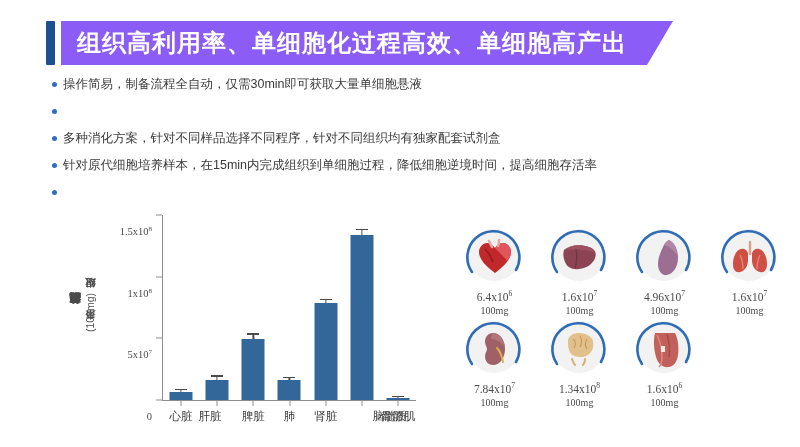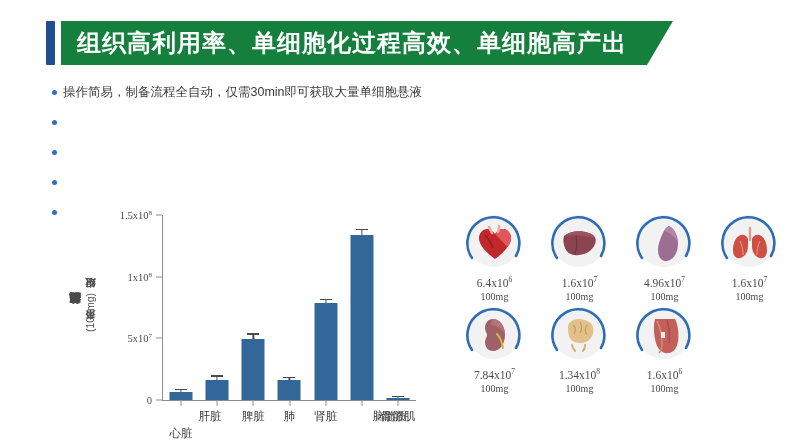--- a/index.html
+++ b/index.html
@@ -25,21 +25,21 @@
     display: flex;
     align-items: stretch;
   }
   .banner-tick {
     width: 9px;
     background: #1d4f91;
     border-radius: 1px;
     margin-right: 6px;
   }
   .banner-body {
-    background: #15803d;
+    background: #8b5cf6;
     display: flex;
     align-items: center;
     padding: 0 18px 0 16px;
     
     clip-path: polygon(0 0, 100% 0, calc(100% - 26px) 100%, 0 100%);
     padding-right: 46px;
   }
   .banner-title {
     color: #ffffff;
     font-size: 24px;
@@ -54,21 +54,20 @@
     position: absolute;
     left: 52px;
     top: 74px;
     width: 700px;
   }
   .bullet-row {
     display: flex;
     align-items: flex-start;
     margin-bottom: 5px;
     height: 22px;
-    margin-top: 8px;
   }
   .bullet-dot {
     width: 5px;
     height: 5px;
     border-radius: 50%;
     background: #2f6ec4;
     margin-top: 8px;
     margin-right: 6px;
     flex: 0 0 auto;
   }
@@ -125,20 +124,21 @@
     height: 186px;
   }
   .ytick-label {
     position: absolute;
     right: 4px;
     transform: translateY(-50%);
     font-size: 10.5px;
     color: #4a4a4a;
     font-family: "Liberation Serif", serif;
     white-space: nowrap;
+    margin-top: 16px;
   }
   .ytick-label sup { font-size: 7px; }
   .ytick-mark {
     position: absolute;
     left: 52px;
     width: 6px;
     height: 1px;
     background: #8d8d8d;
     transform: translateY(-50%);
   }
@@ -207,21 +207,21 @@
     transform: translateX(-50%);
     font-size: 11.5px;
     color: #3a3a3a;
     white-space: nowrap;
   }
 
   
   .organs {
     position: absolute;
     left: 452px;
-    top: 212px;
+    top: 226px;
     width: 340px;
   }
   .organ-row {
     display: flex;
   }
   .organ-cell {
     width: 85px;
     display: flex;
     flex-direction: column;
     align-items: center;
@@ -285,23 +285,25 @@
 <div class="bullets">
     <div class="bullet-row">
       <div class="bullet-dot" style="background: rgb(47, 110, 196);"></div>
       <div class="bullet-text">操作简易，制备流程全自动，仅需30min即可获取大量单细胞悬液</div>
     </div>
     <div class="bullet-row">
       <div class="bullet-dot" style="background: rgb(47, 110, 196);"></div>
     </div>
     <div class="bullet-row">
       <div class="bullet-dot" style="background: rgb(47, 110, 196);"></div>
+      <div class="bullet-text">多种消化方案，针对不同样品选择不同程序，针对不同组织均有独家配套试剂盒</div>
     </div>
     <div class="bullet-row">
       <div class="bullet-dot" style="background: rgb(47, 110, 196);"></div>
+      <div class="bullet-text">针对原代细胞培养样本，在15min内完成组织到单细胞过程，降低细胞逆境时间，提高细胞存活率</div>
     </div>
     <div class="bullet-row">
       <div class="bullet-dot" style="background: rgb(47, 110, 196);"></div>
     </div>
   </div>
 
 <div class="chart-area">
   <div class="y-axis-title">
     <span class="main">获得的单细胞</span>
     <span class="sub">(来自100mg对应组织)</span>
@@ -350,21 +352,21 @@
           <div class="errbar" style="bottom: 165.267px; height: 4.93333px;"></div>
           <div class="errcap" style="bottom: 170.2px;"></div>
         </div>
         <div class="bar-slot" style="left: 216.857px; width: 36.1429px;">
           <div class="bar" style="height: 1.97333px; background: rgb(51, 102, 153);"></div>
           <div class="errbar" style="bottom: 1.97333px; height: 0.74px;"></div>
           <div class="errcap" style="bottom: 2.71333px;"></div>
         </div>
       </div>
   <div class="xtick-mark" style="left: 77.0714px; background: rgb(141, 141, 141);"></div>
-      <div class="xtick-label" style="left: 77.0714px; margin-top: 17px;">心脏</div>
+      <div class="xtick-label" style="left: 77.0714px;">心脏</div>
       <div class="xtick-mark" style="left: 113.214px; background: rgb(141, 141, 141);"></div>
       <div class="xtick-label" style="left: 106px;">肝脏</div>
       <div class="xtick-mark" style="left: 149.357px; background: rgb(141, 141, 141);"></div>
       <div class="xtick-label" style="left: 149.357px;">脾脏</div>
       <div class="xtick-mark" style="left: 185.5px; background: rgb(141, 141, 141);"></div>
       <div class="xtick-label" style="left: 185.5px;">肺</div>
       <div class="xtick-mark" style="left: 221.643px; background: rgb(141, 141, 141);"></div>
       <div class="xtick-label" style="left: 221.643px;">肾脏</div>
       <div class="xtick-mark" style="left: 257.786px; background: rgb(141, 141, 141);"></div>
       <div class="xtick-label" style="left: 257.786px; margin-left: 28px;">脑髓质</div>

